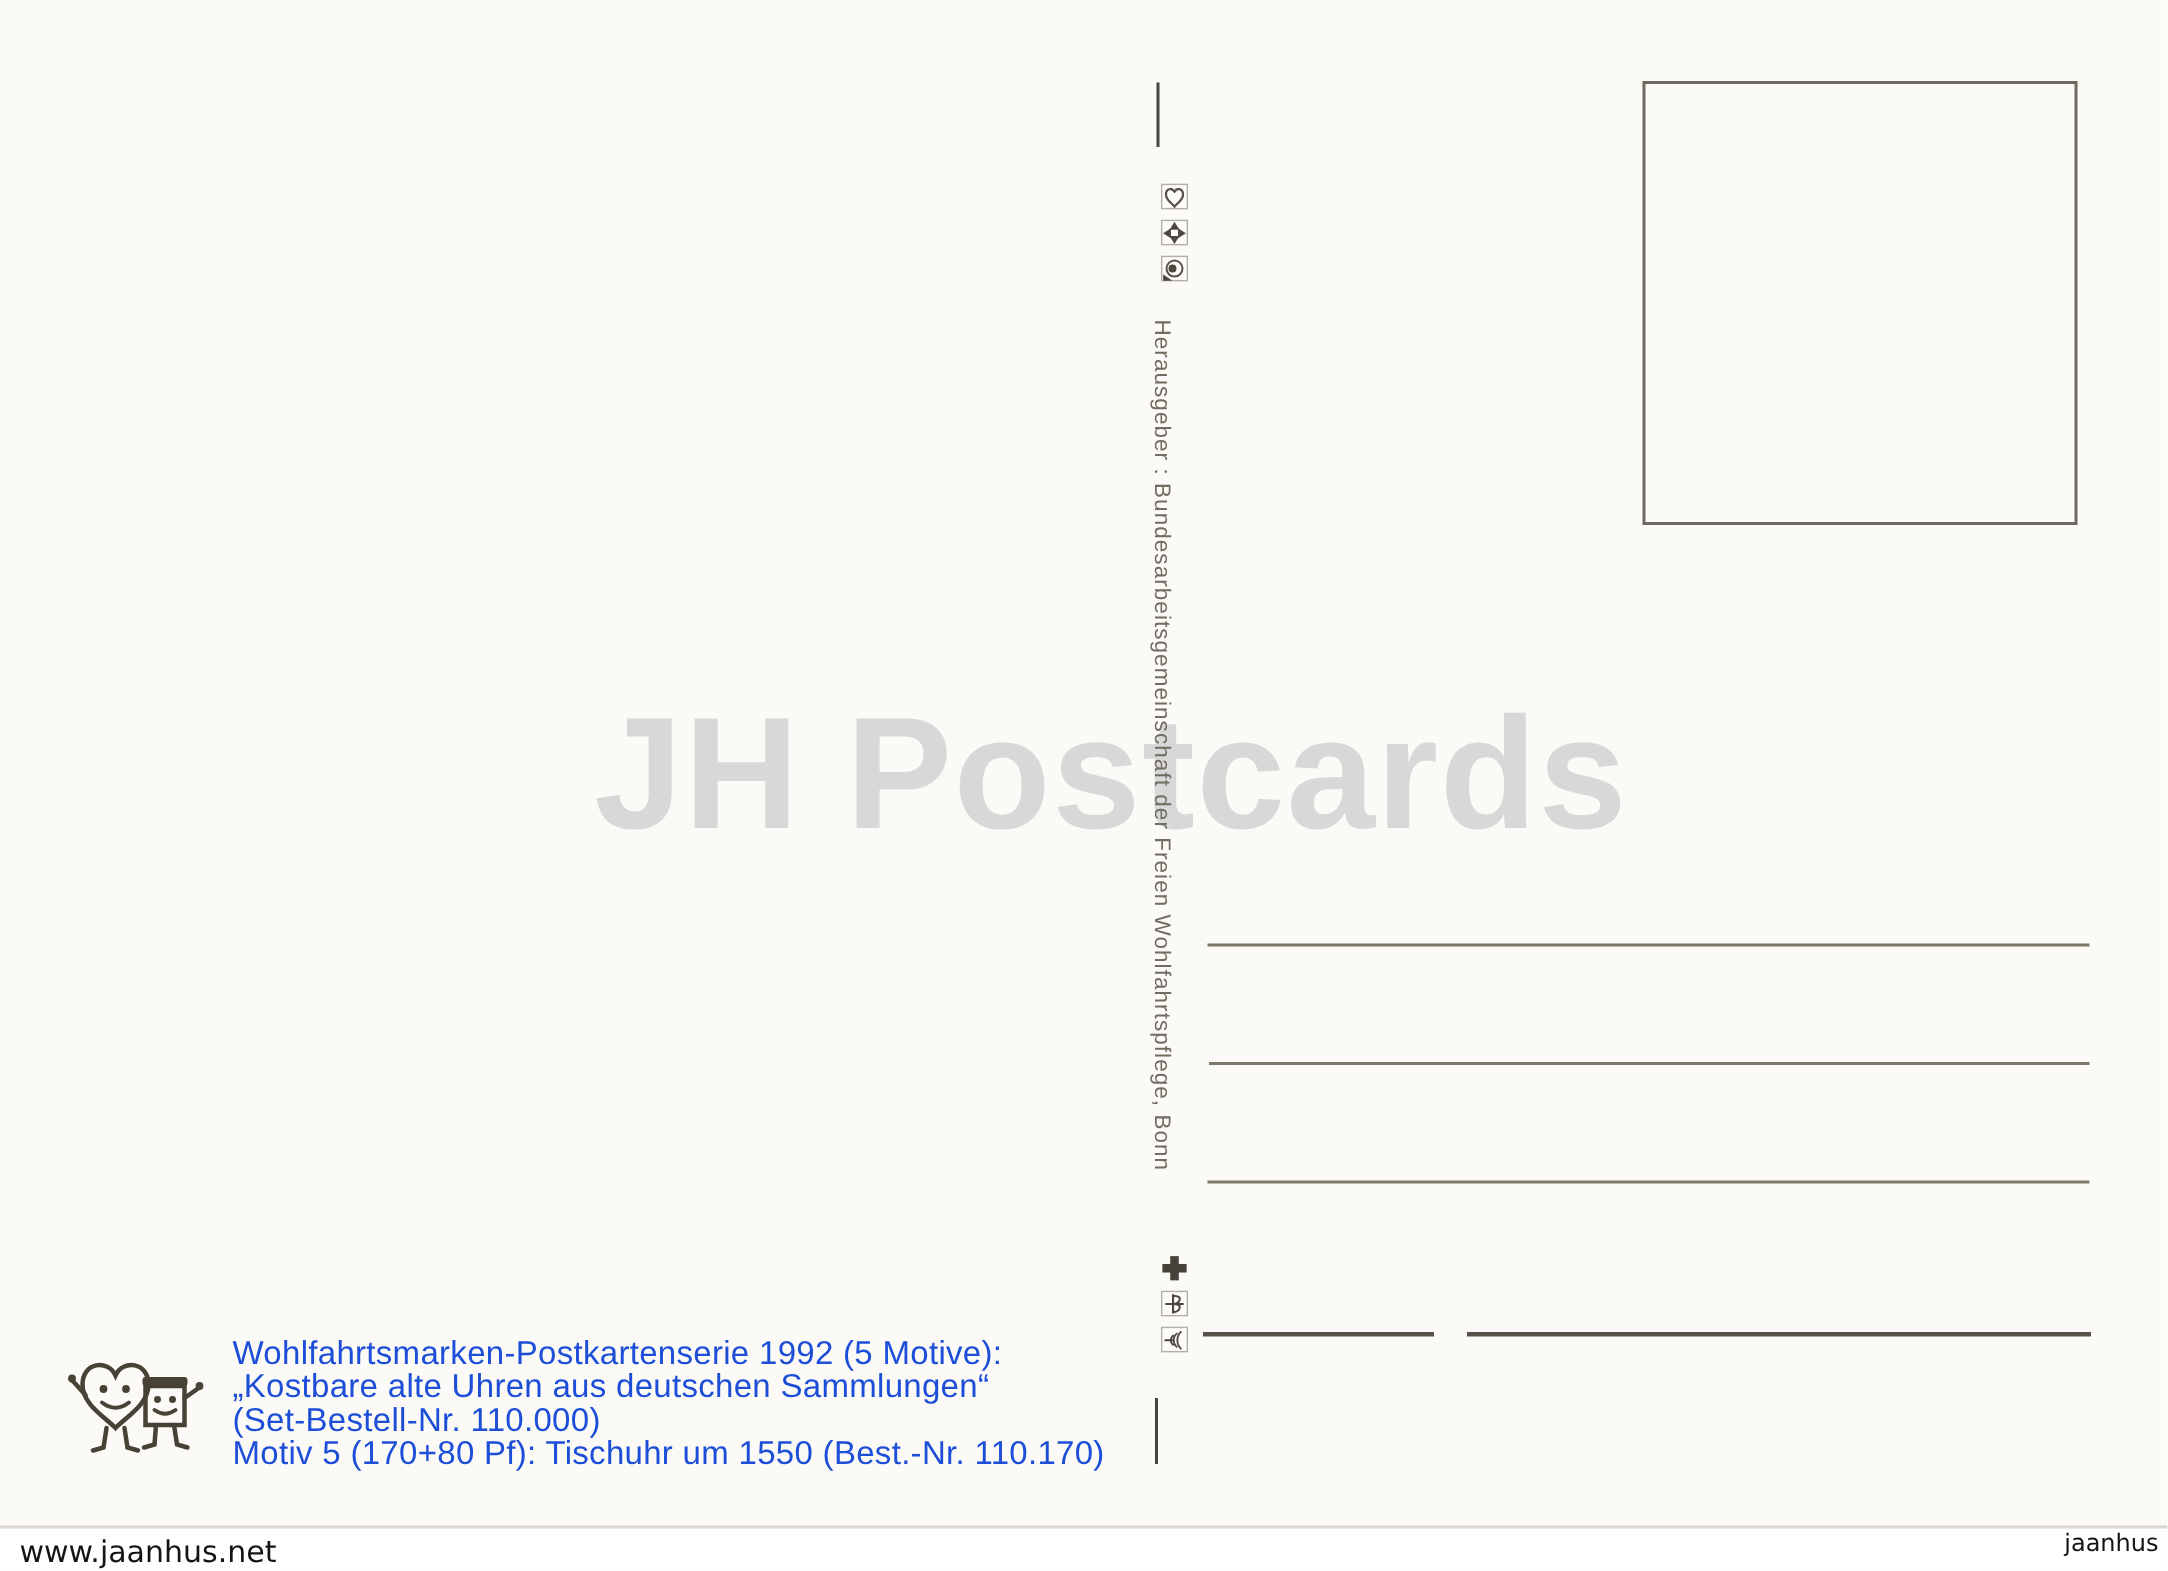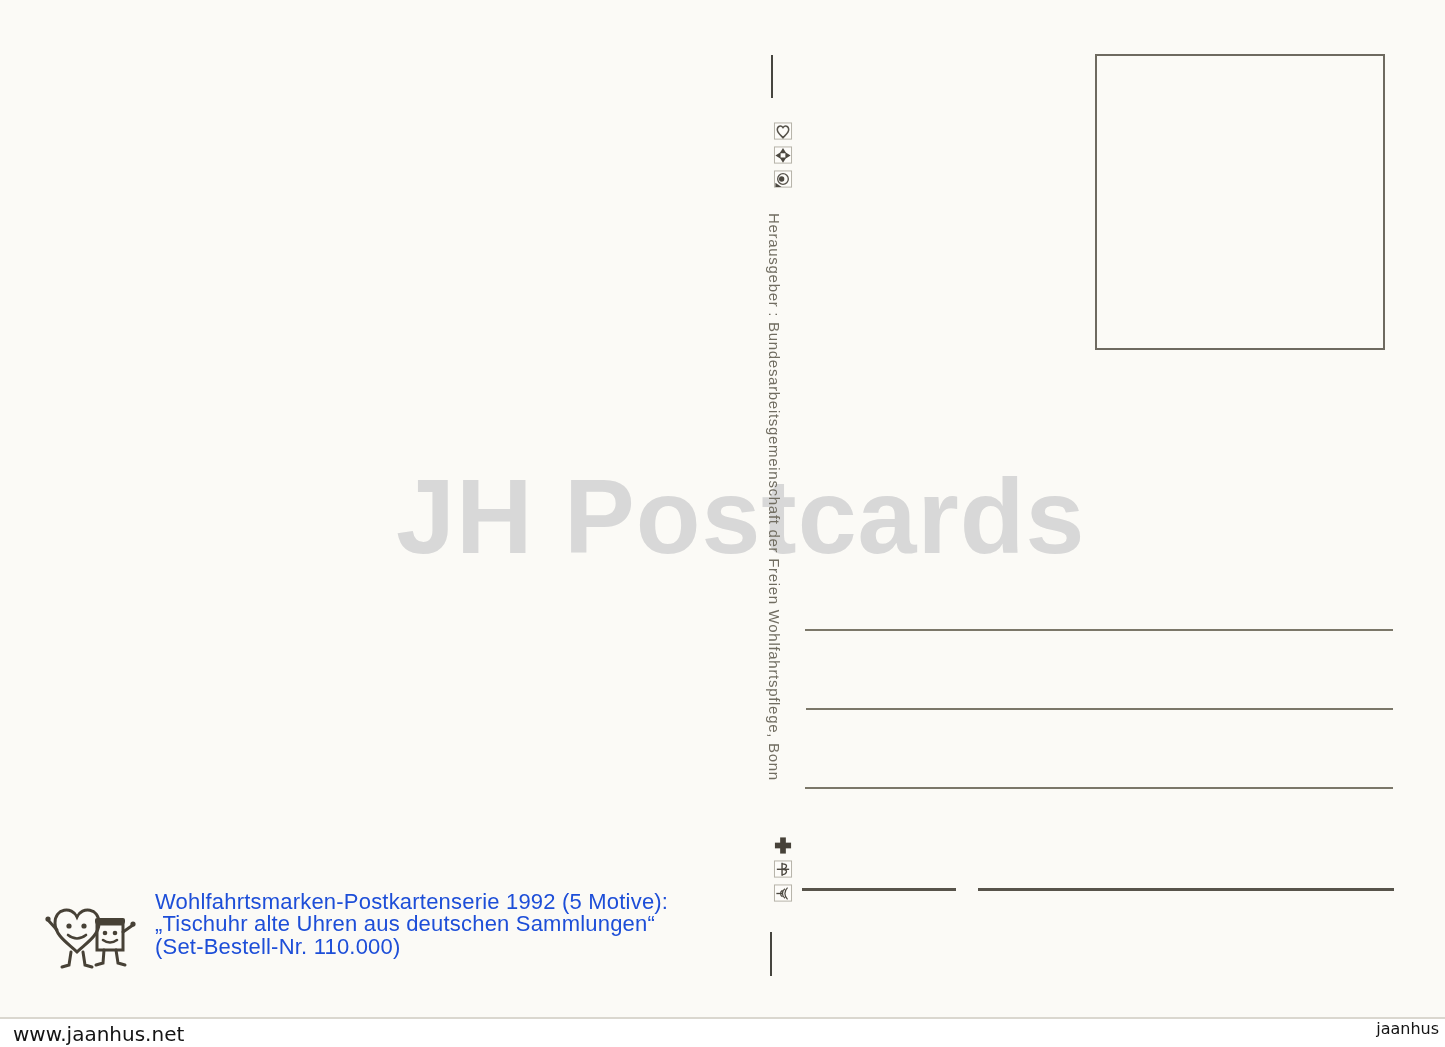--- a/index.html
+++ b/index.html
@@ -150,20 +150,21 @@
       <circle cx="71" cy="34" r="2.3"></circle>
     </g>
     <g fill="none" stroke="#474136" stroke-width="2.6" stroke-linecap="round">
       <path d="M24 36 Q33 43 42 36"></path>
       <path d="M59 41 Q66 46 73 41"></path>
     </g>
   </svg>
 
   <div class="imprint">
     <div>Wohlfahrtsmarken-Postkartenserie 1992 (5 Motive):</div>
-    <div>„Tischuhr alte Uhren aus deutschen Sammlungen“</div>
+    <div>„Kostbare alte Uhren aus deutschen Sammlungen“</div>
     <div>(Set-Bestell-Nr. 110.000)</div>
+    <div>Motiv 5 (170+80 Pf): Tischuhr um 1550 (Best.-Nr. 110.170)</div>
   </div>
 
 </div>
 
 <div class="site-left">www.jaanhus.net</div>
 <div class="site-right">jaanhus</div>
 
 </body></html>

